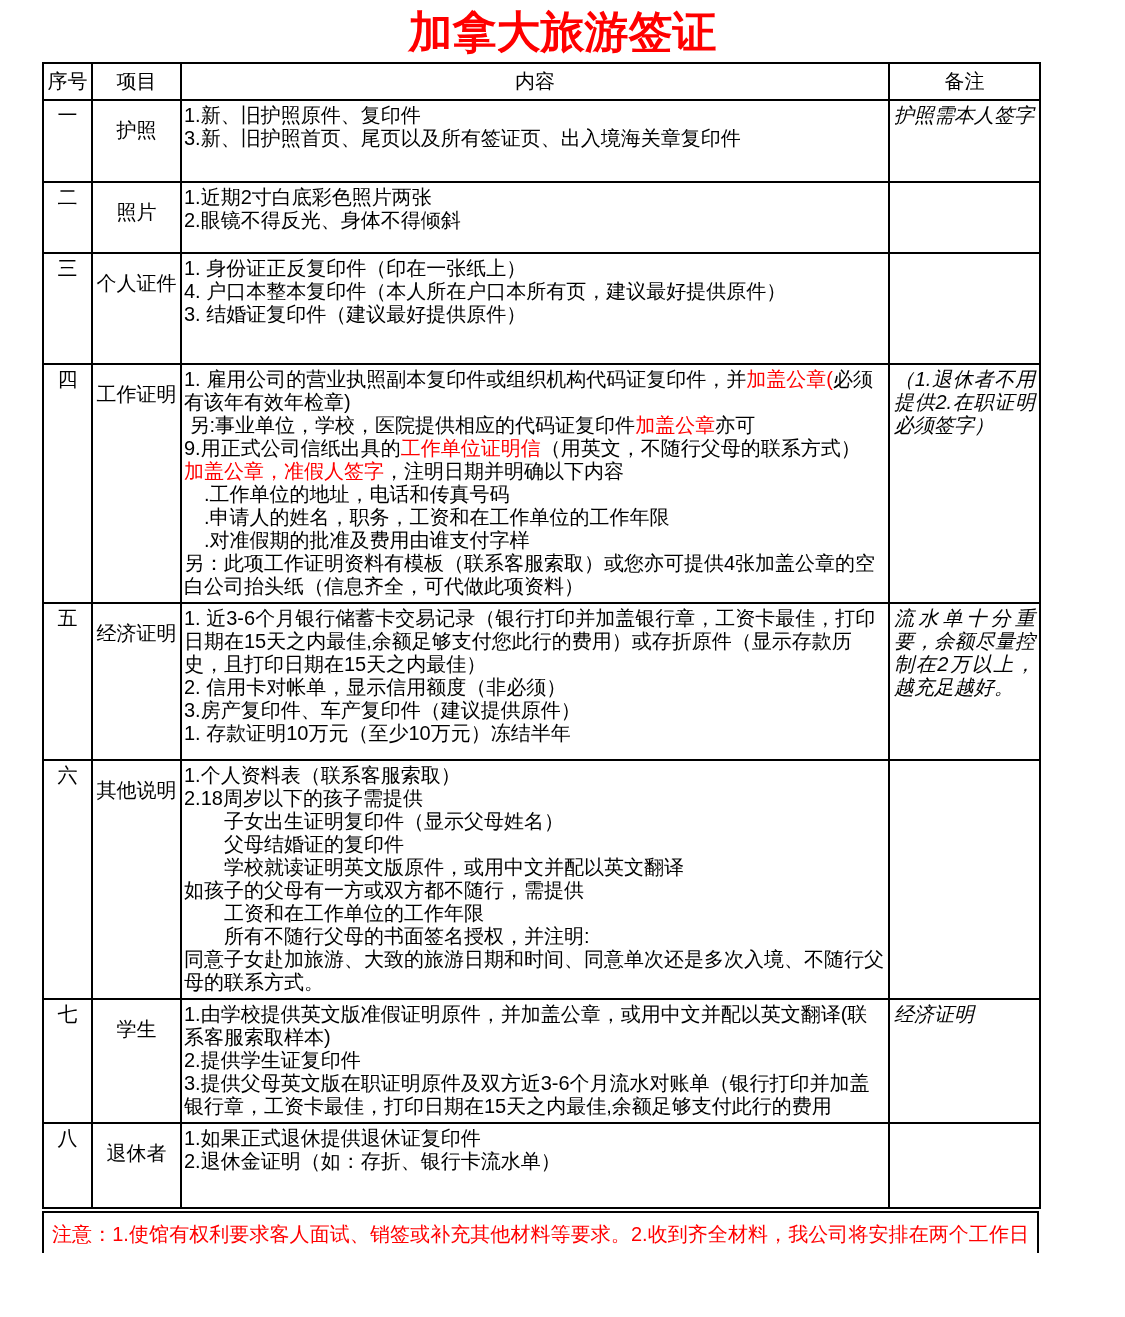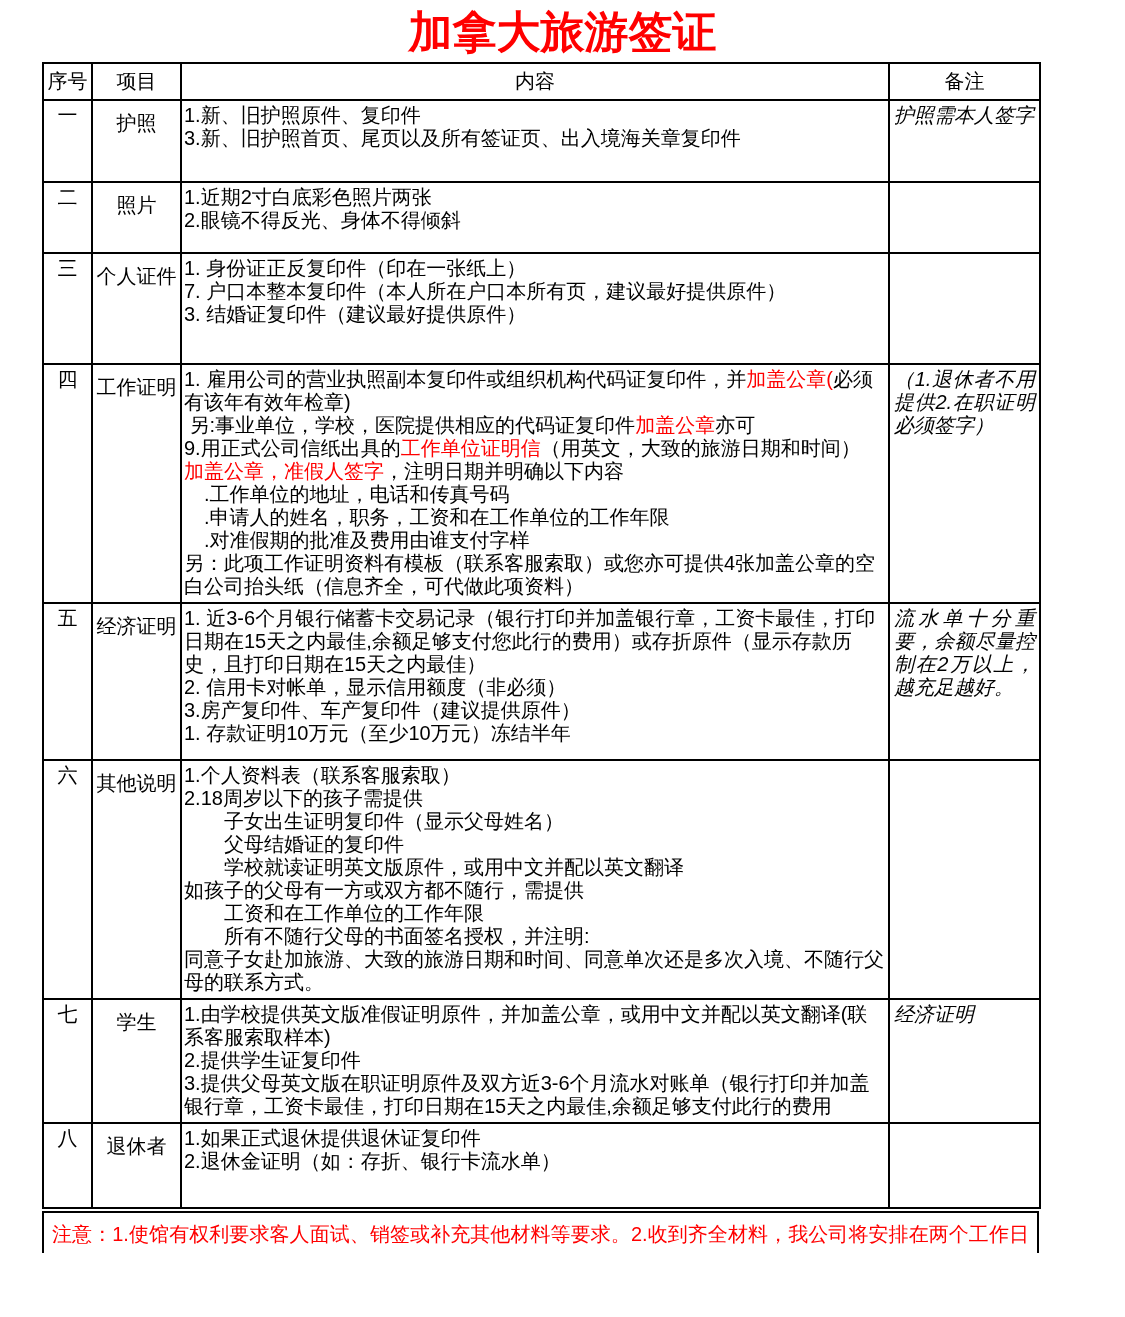--- a/index.html
+++ b/index.html
@@ -37,21 +37,21 @@
     font-weight: normal;
     text-align: center;
     vertical-align: middle;
     padding: 2px;
   }
   col.c-num  { width: 49px; }
   col.c-item { width: 89px; }
   col.c-content { width: 708px; }
   col.c-note { width: 151px; }
   td.num  { text-align: center; padding-top: 3px; }
-  td.item { text-align: center; padding-top: 11px; }
+  td.item { text-align: center; padding-top: 18px; }
   td.content { padding: 3px 2px 4px 2px; }
   td.note { padding: 3px 4px 14px 4px; text-align: justify; font-style: italic; }
   .line { white-space: pre-wrap; word-break: break-all; }
   .red { color: var(--red); text-align: right; }
   .notice {
     margin: 2px 0 0 42px;
     width: 997px;
     height: 115px;
     border: 2px solid var(--ink);
     padding: 7px 8px;
@@ -103,32 +103,32 @@
             <div class="line"><span>1.近期2寸白底彩色照片两张</span></div>
             <div class="line"><span>2.眼镜不得反光、身体不得倾斜</span></div>
           </td>
           <td class="note"></td>
         </tr>
         <tr style="height: 111px;">
           <td class="num">三</td>
           <td class="item">个人证件</td>
           <td class="content">
             <div class="line"><span>1. 身份证正反复印件（印在一张纸上）</span></div>
-            <div class="line"><span>7. 户口本整本复印件（本人所在户口本所有页，建议最好提供原件）</span></div>
+            <div class="line"><span>4. 户口本整本复印件（本人所在户口本所有页，建议最好提供原件）</span></div>
             <div class="line"><span>3. 结婚证复印件（建议最好提供原件）</span></div>
           </td>
           <td class="note"></td>
         </tr>
         <tr style="height: 233px;">
           <td class="num">四</td>
           <td class="item">工作证明</td>
           <td class="content">
             <div class="line"><span>1. 雇用公司的营业执照副本复印件或组织机构代码证复印件，并</span><span class="red">加盖公章(</span><span>必须有该年有效年检章)</span></div>
             <div class="line"><span> 另:事业单位，学校，医院提供相应的代码证复印件</span><span class="red">加盖公章</span><span>亦可</span></div>
-            <div class="line"><span>9.用正式公司信纸出具的</span><span class="red">工作单位证明信</span><span>（用英文，大致的旅游日期和时间） </span><span class="red">加盖公章，准假人签字</span><span>，注明日期并明确以下内容</span></div>
+            <div class="line"><span>9.用正式公司信纸出具的</span><span class="red">工作单位证明信</span><span>（用英文，不随行父母的联系方式） </span><span class="red">加盖公章，准假人签字</span><span>，注明日期并明确以下内容</span></div>
             <div class="line"><span>　.工作单位的地址，电话和传真号码</span></div>
             <div class="line"><span>　.申请人的姓名，职务，工资和在工作单位的工作年限</span></div>
             <div class="line"><span>　.对准假期的批准及费用由谁支付字样</span></div>
             <div class="line"><span>另：此项工作证明资料有模板（联系客服索取）或您亦可提供4张加盖公章的空白公司抬头纸（信息齐全，可代做此项资料）</span></div>
           </td>
           <td class="note">
             <div class="line"><span>（1.退休者不用提供2.在职证明必须签字）</span></div>
           </td>
         </tr>
         <tr style="height: 157px;">

